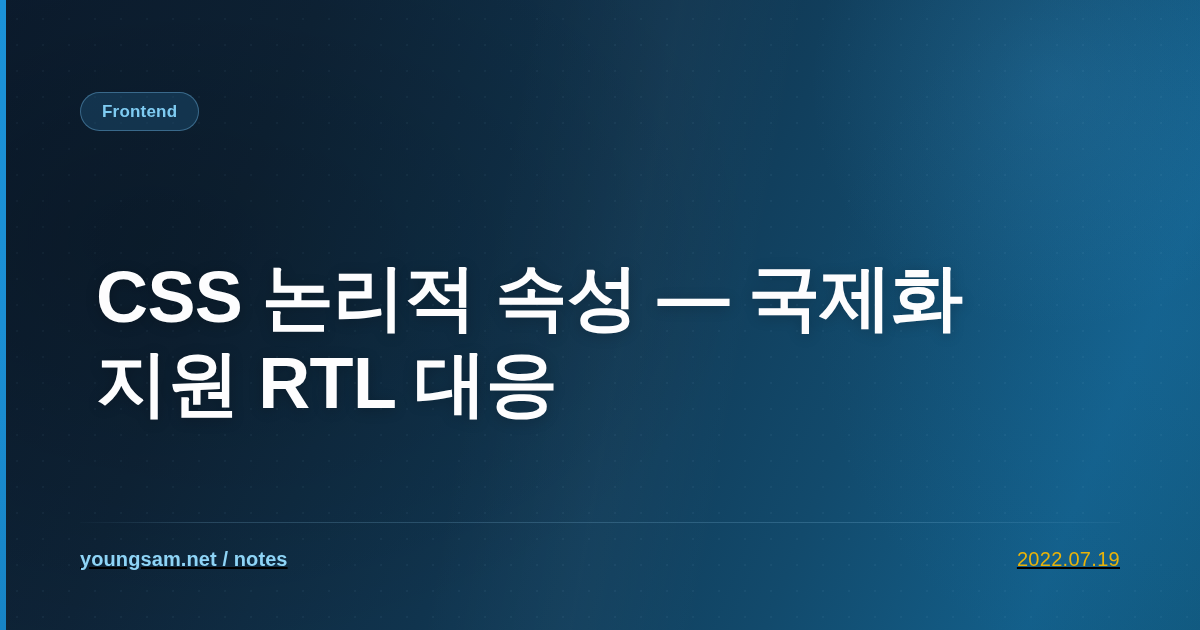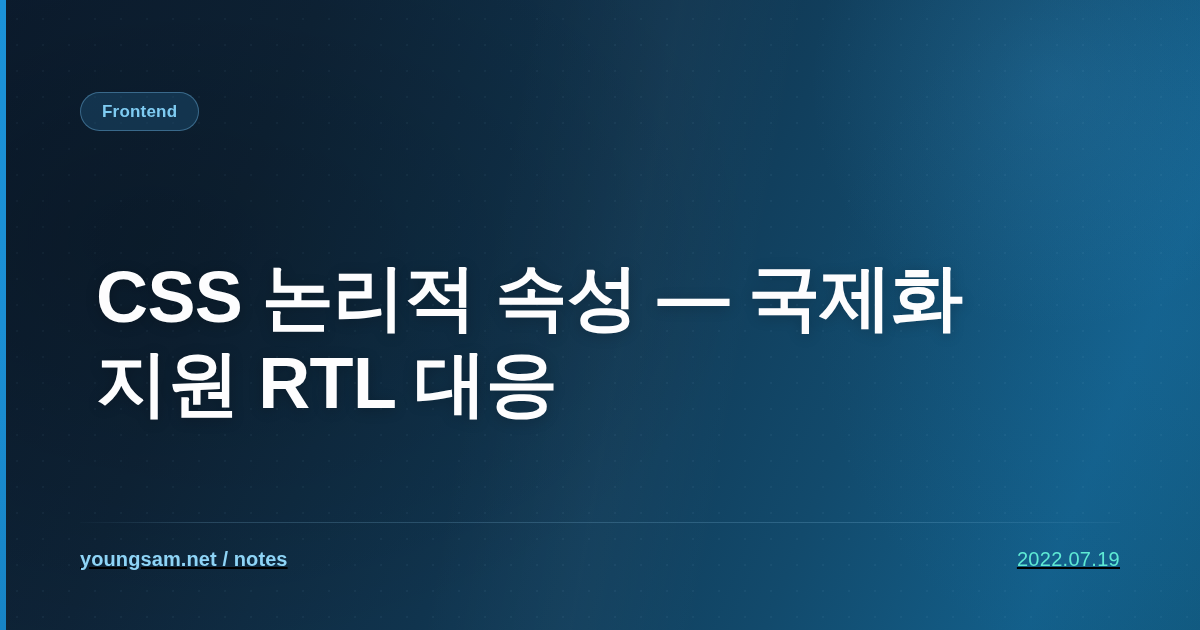--- a/index.html
+++ b/index.html
@@ -164,21 +164,21 @@
 
   .footer-site {
     color: #8ed4f6;
     font-size: 20px;
     font-weight: bold;
     letter-spacing: 0.1px;
     white-space: nowrap;
   }
 
   .footer-date {
-    color: #5eead4;
+    color: #eab308;
     font-size: 20px;
     font-weight: normal;
     letter-spacing: 0.3px;
     white-space: nowrap;
   }
 </style>
 </head>
 <body>
 
 <div class="og-card">

